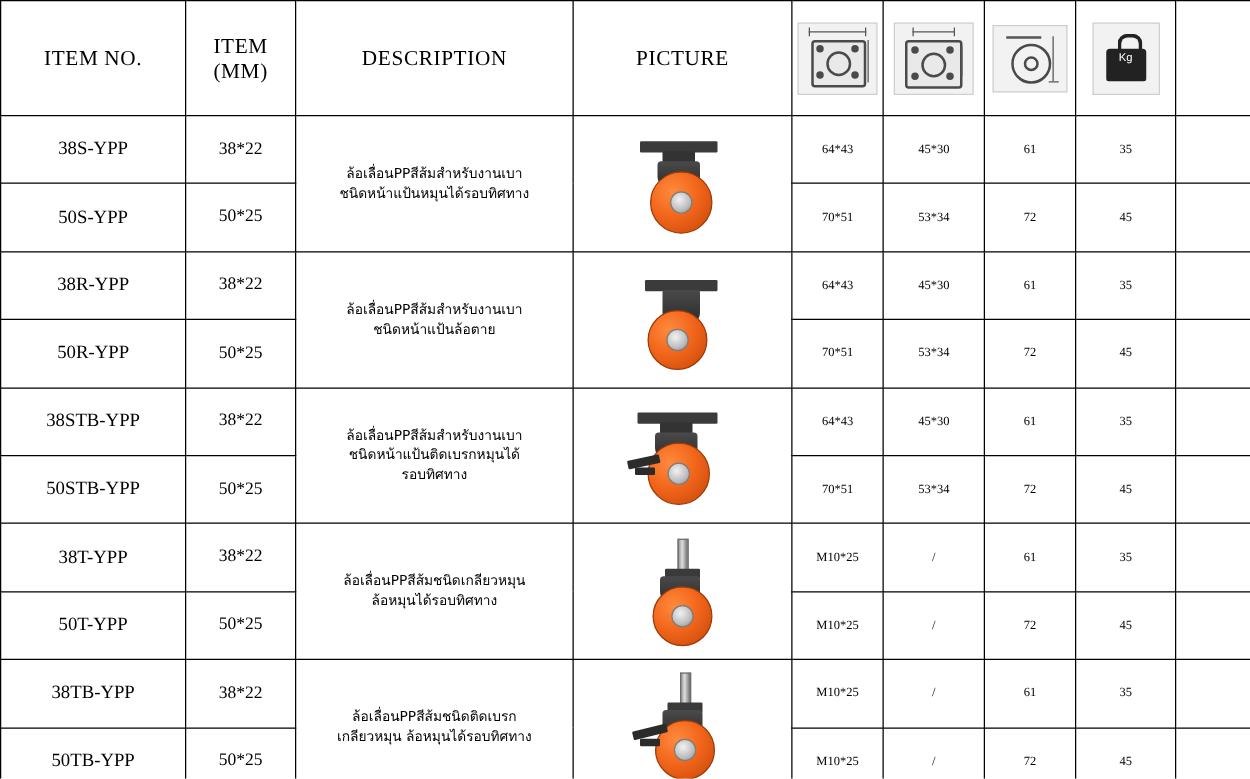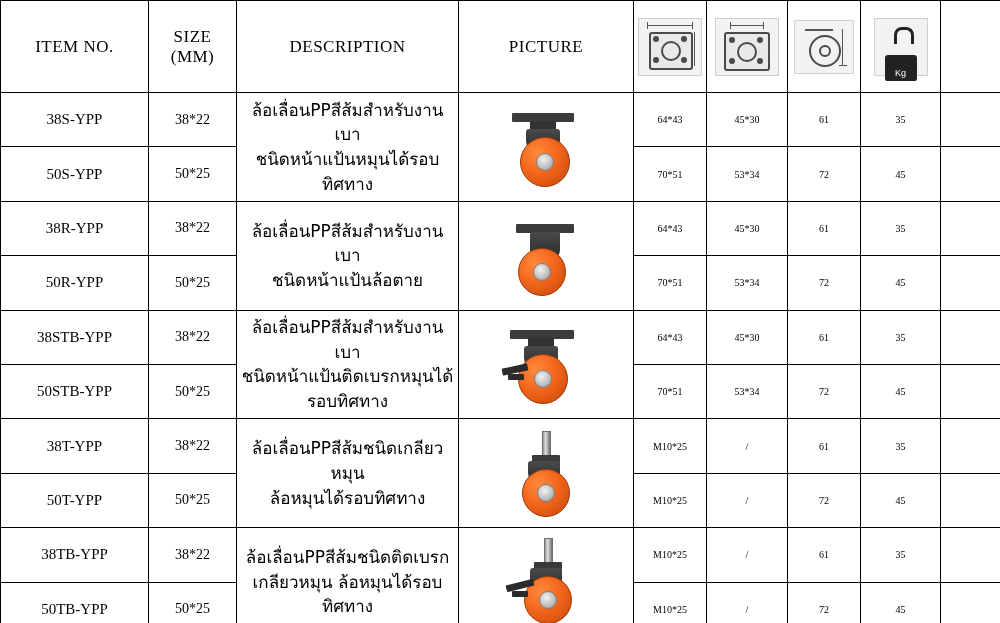--- a/index.html
+++ b/index.html
@@ -51,21 +51,21 @@
     padding: 0;
   }
   .icon-wrap {
     display: flex;
     align-items: center;
     justify-content: center;
     height: 78px;
   }
   .thai {
     font-family: "DejaVu Sans", sans-serif;
-    font-size: 17px;
+    font-size: 11px;
     line-height: 1.45;
     text-align: left;
     padding-left: 10px;
     padding-right: 6px;
     margin-top: 16px;
   }
   td.desc {
     text-align: left;
   }
   .itemno { font-size: 15px; margin-left: 14px; }
@@ -154,29 +154,29 @@
   }
   .ic-kgbox {
     position: relative;
     width: 52px;
     height: 56px;
     background: #f2f2f2;
     border: 1px solid #cfcfcf;
   }
   .kg-weight {
     position: absolute;
-    left: 10px; top: 36px;
+    left: 10px; top: 20px;
     width: 32px; height: 26px;
     background: #222;
     border-radius: 3px 3px 2px 2px;
     color: #fff;
     font-size: 9px;
     font-family: "Liberation Sans", sans-serif;
     display: flex; align-items: flex-end; justify-content: center;
-    padding-bottom: 3px;
+    padding-bottom: 14px;
     box-sizing: border-box;
   }
   .kg-handle {
     position: absolute;
     left: 19px; top: 8px;
     width: 14px; height: 14px;
     border: 3px solid #222;
     border-bottom: none;
     border-radius: 8px 8px 0 0;
   }
@@ -193,21 +193,21 @@
         <col class="c-pic">
     <col class="c-d1">
         <col class="c-d2">
         <col class="c-d3">
         <col class="c-kg">
         <col class="c-tail">
   </colgroup>
   <thead>
     <tr>
       <th class="head-label">ITEM NO.</th>
-      <th class="head-label">SIZE (MM)</th>
+      <th class="head-label">ITEM (MM)</th>
       <th class="head-label">DESCRIPTION</th>
       <th class="head-label">PICTURE</th>
       <th class="head-icon-cell">
         <div class="icon-wrap">
           <div class="ic-box">
             <div class="ic-line" style="left:8px;top:6px;width:46px;height:1px;"></div>
             <div class="ic-line" style="left:8px;top:3px;width:1px;height:7px;"></div>
             <div class="ic-line" style="left:53px;top:3px;width:1px;height:7px;"></div>
             <div class="ic-plate" style="left:10px;top:13px;width:40px;height:34px;"></div>
             <div class="ic-circle" style="left:22px;top:22px;width:16px;height:16px;"></div>

